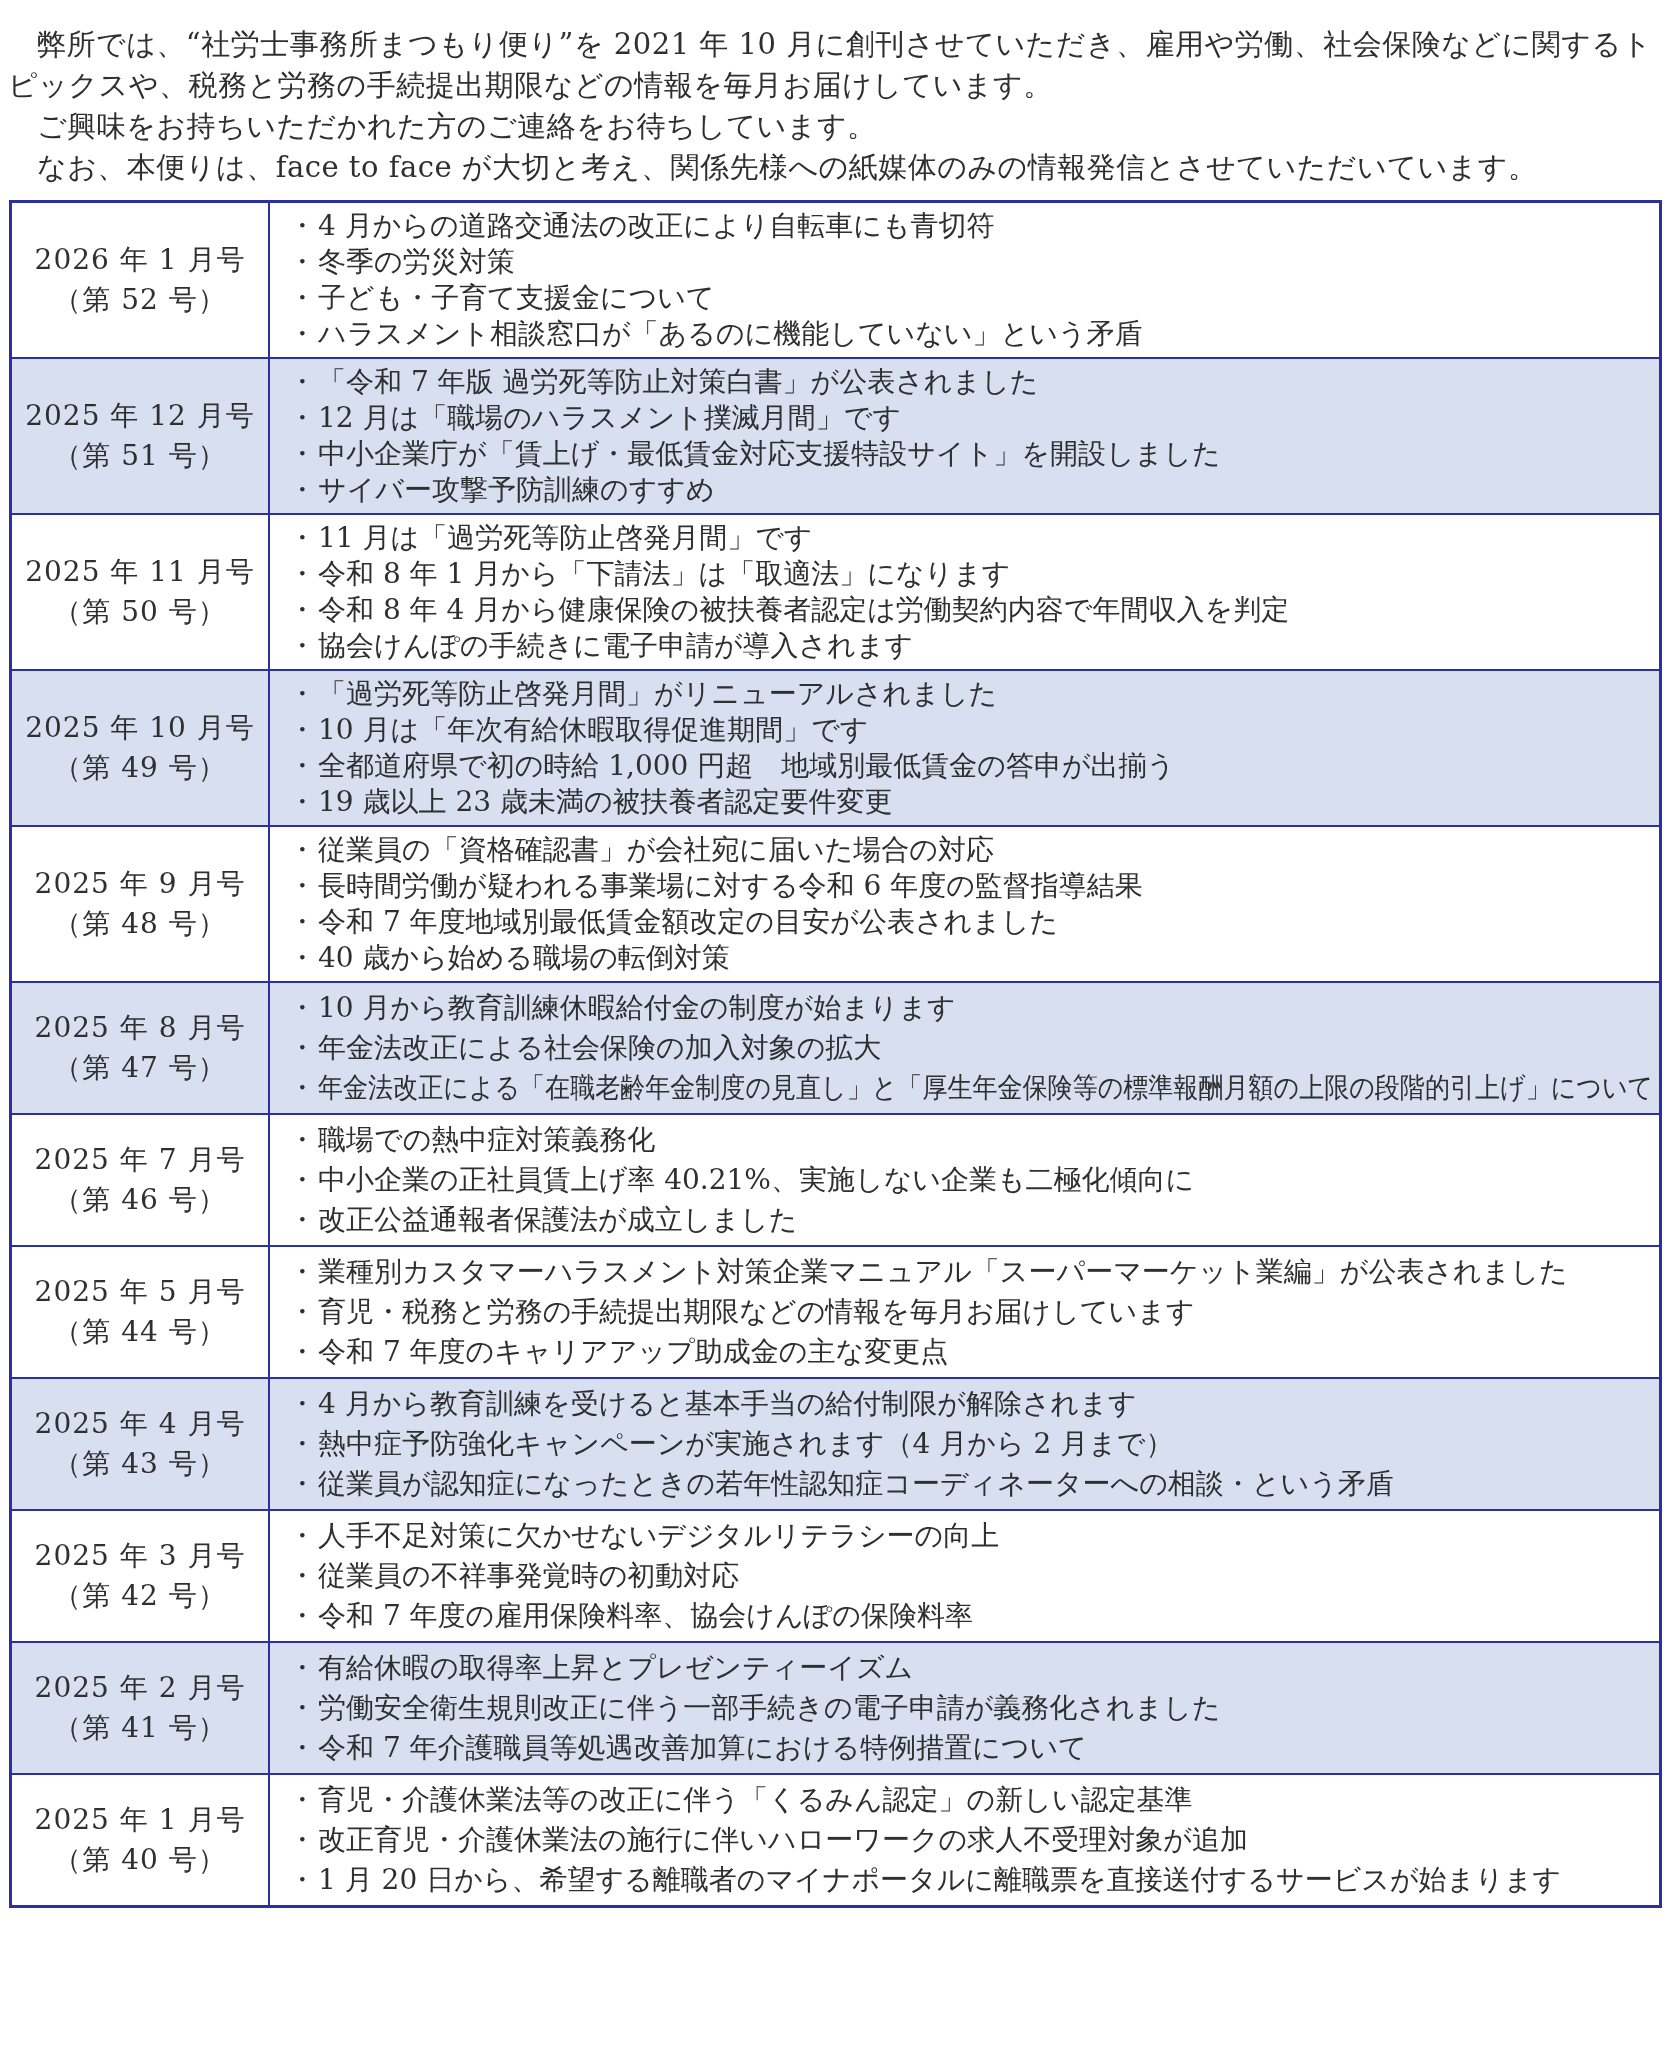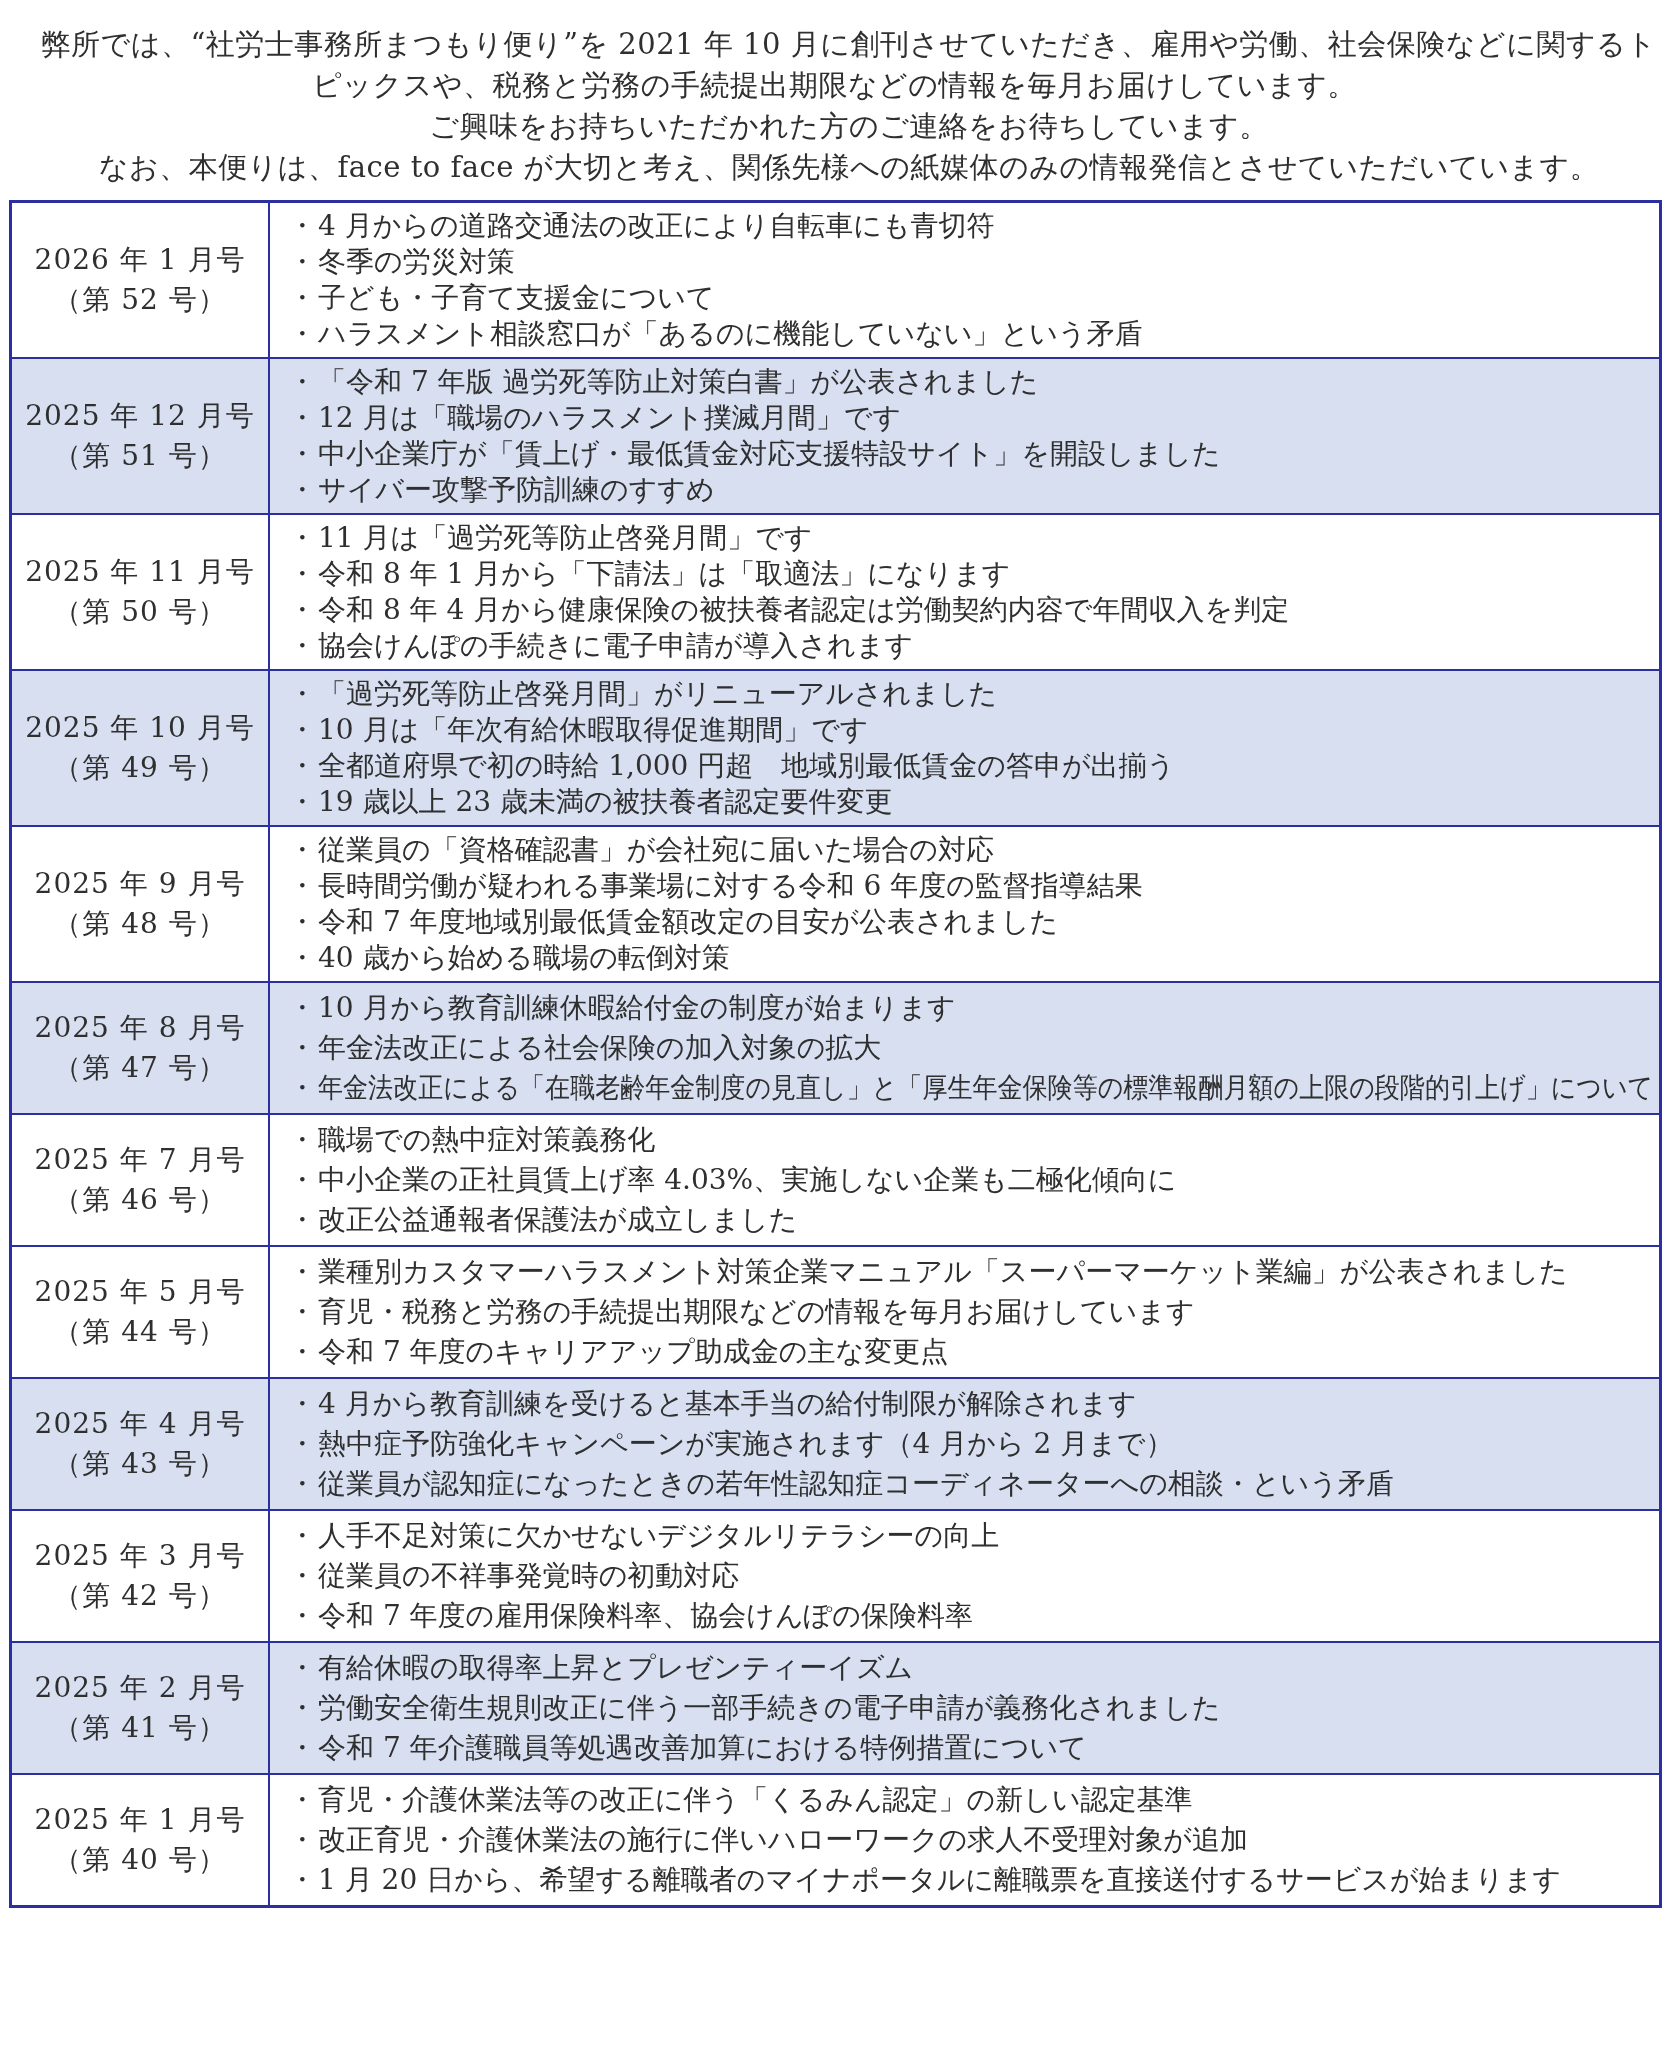--- a/index.html
+++ b/index.html
@@ -16,21 +16,20 @@
   
   .intro{
     padding:24px 10px 0 8px;
     font-size:29px;
     line-height:41px;
     letter-spacing:0.5px;
   }
   .intro p{
     margin:0;
     text-indent:1em;
-    text-align:center;
   }
   
   table.topics{
     margin:12px 9px 0 9px;
     width:1653px;
     border-collapse:collapse;
     table-layout:fixed;
     font-size:28px;
   }
   table.topics,
@@ -227,21 +226,21 @@
             <div class="issue-line">2025 年 7 月号</div>
             <div class="issue-line">（第 46 号）</div>
           </td>
           <td class="topics-cell">
             <div class="topic">
               <span class="bullet">・</span>
               <span class="topic-text">職場での熱中症対策義務化</span>
             </div>
             <div class="topic">
               <span class="bullet">・</span>
-              <span class="topic-text">中小企業の正社員賃上げ率 4.03%、実施しない企業も二極化傾向に</span>
+              <span class="topic-text">中小企業の正社員賃上げ率 40.21%、実施しない企業も二極化傾向に</span>
             </div>
             <div class="topic">
               <span class="bullet">・</span>
               <span class="topic-text">改正公益通報者保護法が成立しました</span>
             </div>
           </td>
         </tr>
         <tr class="plain r3">
           <td class="issue-cell">
             <div class="issue-line">2025 年 5 月号</div>

